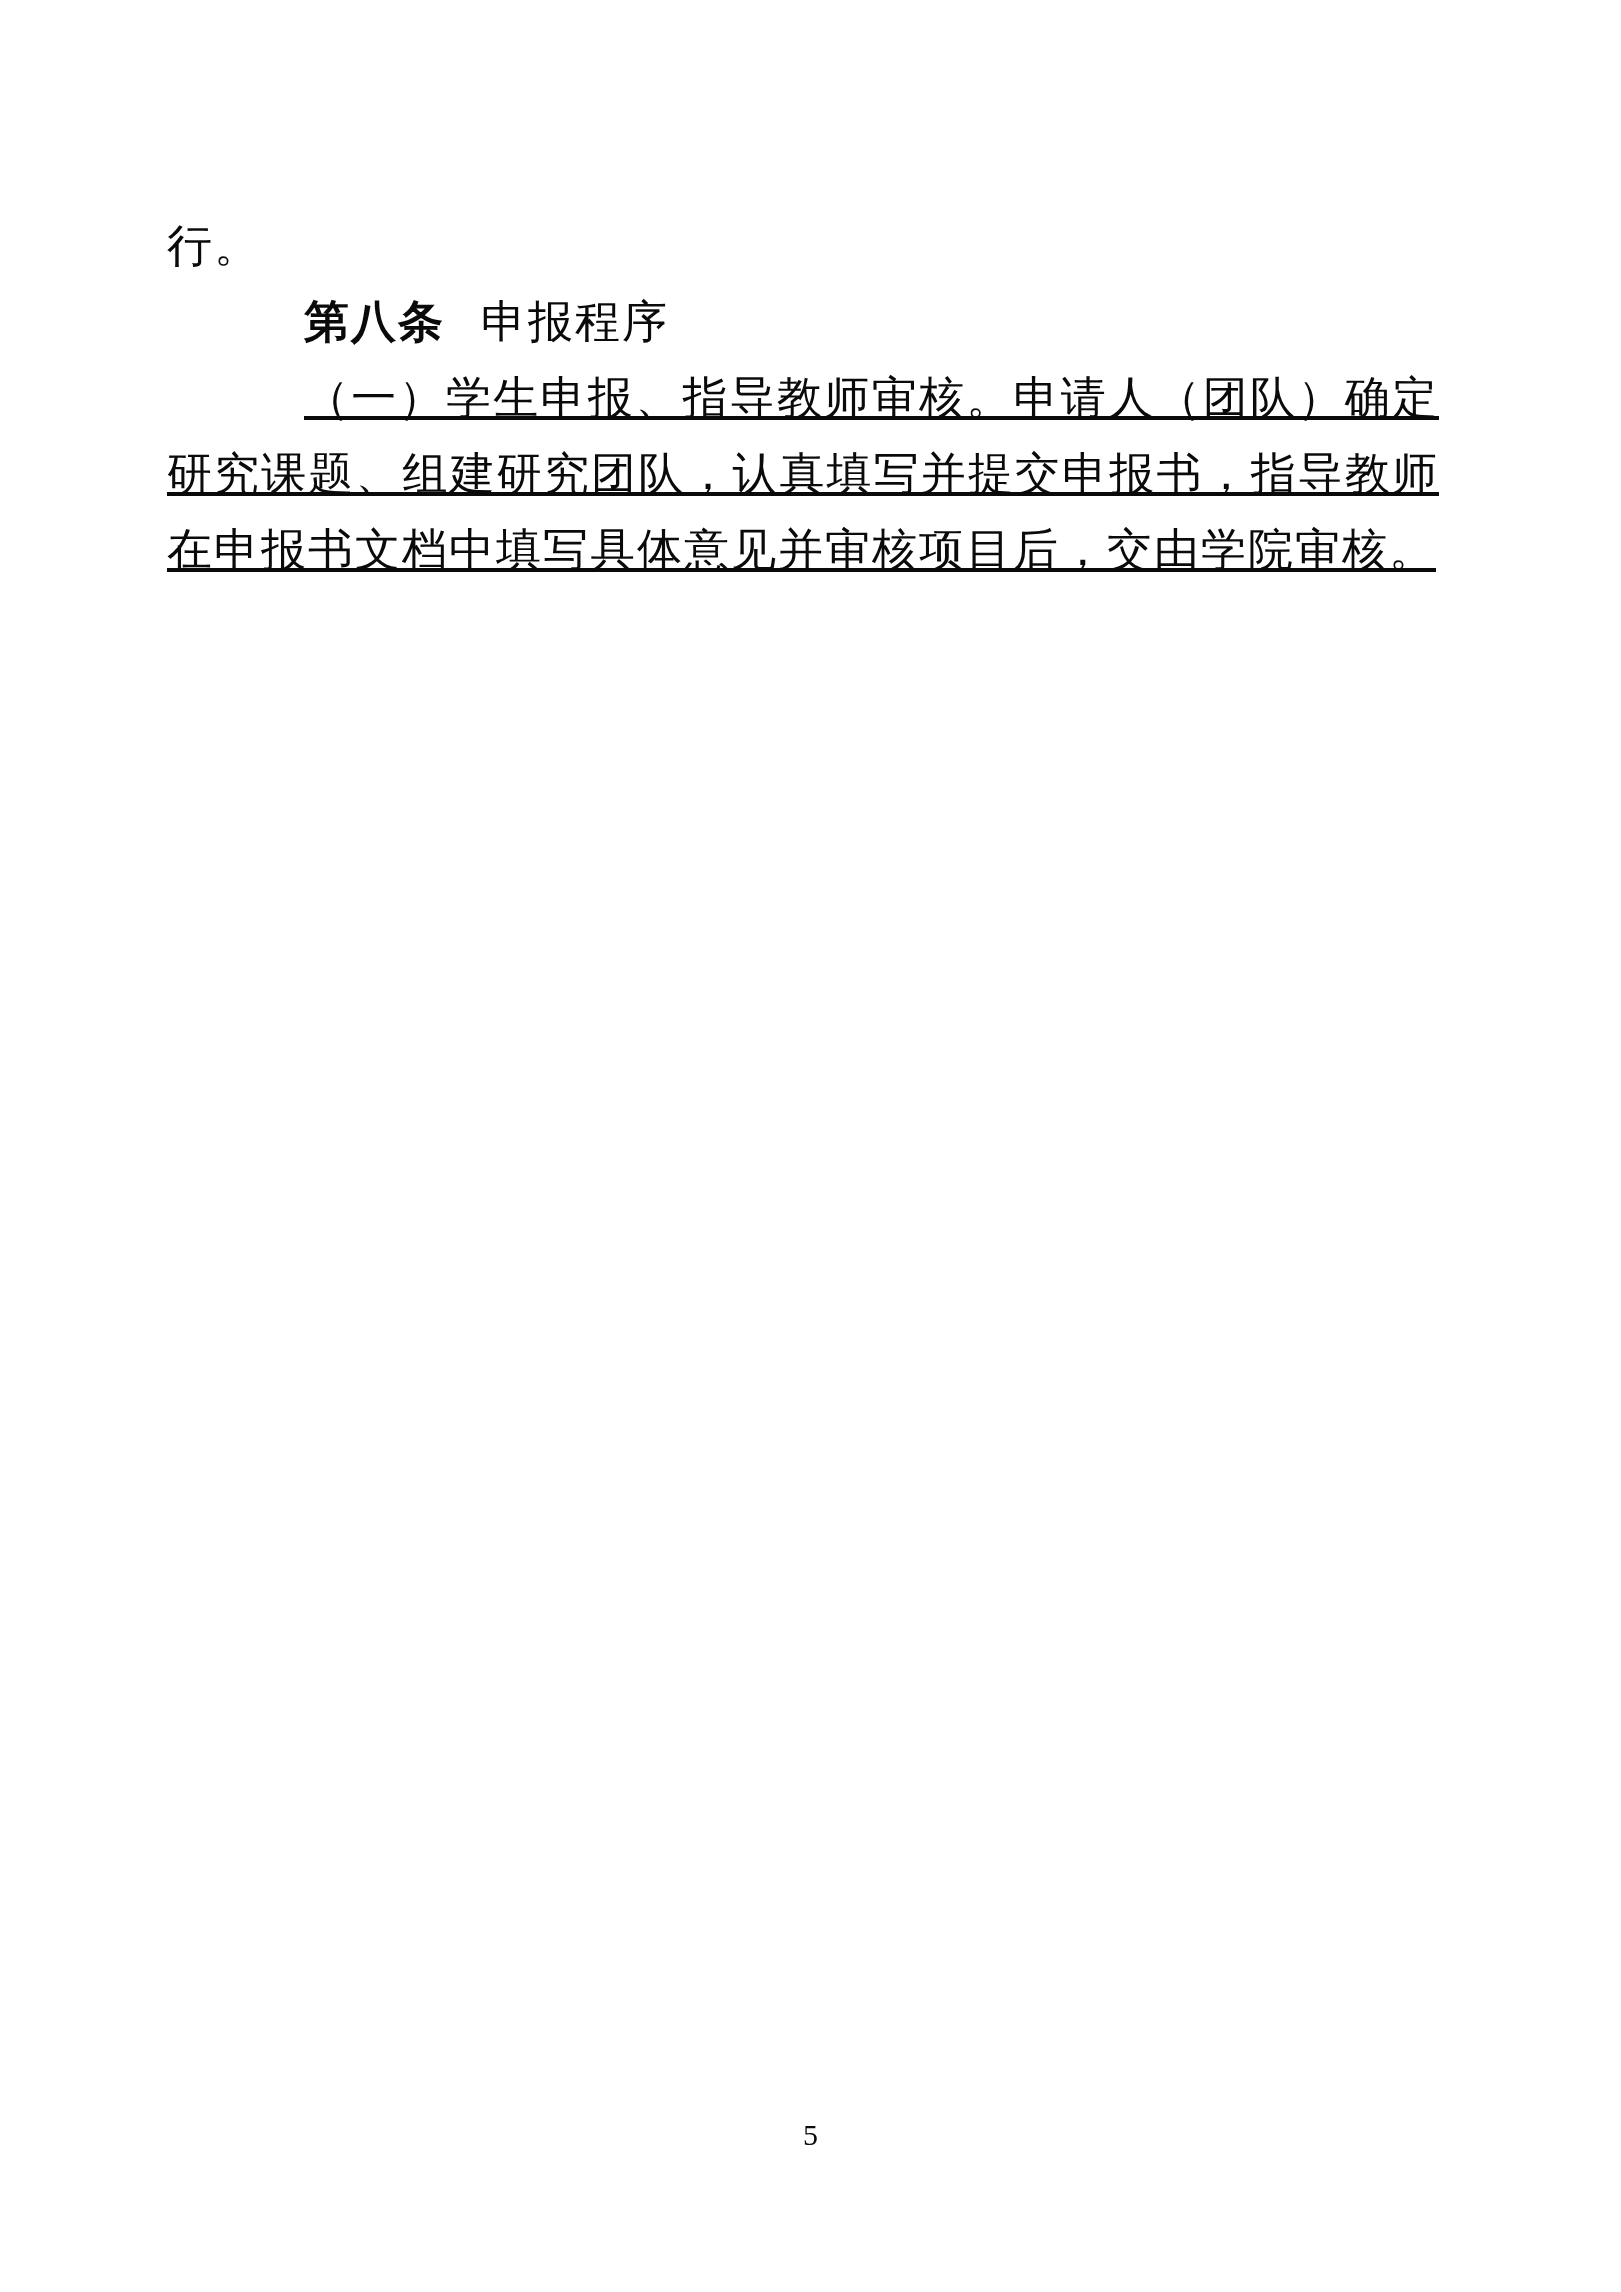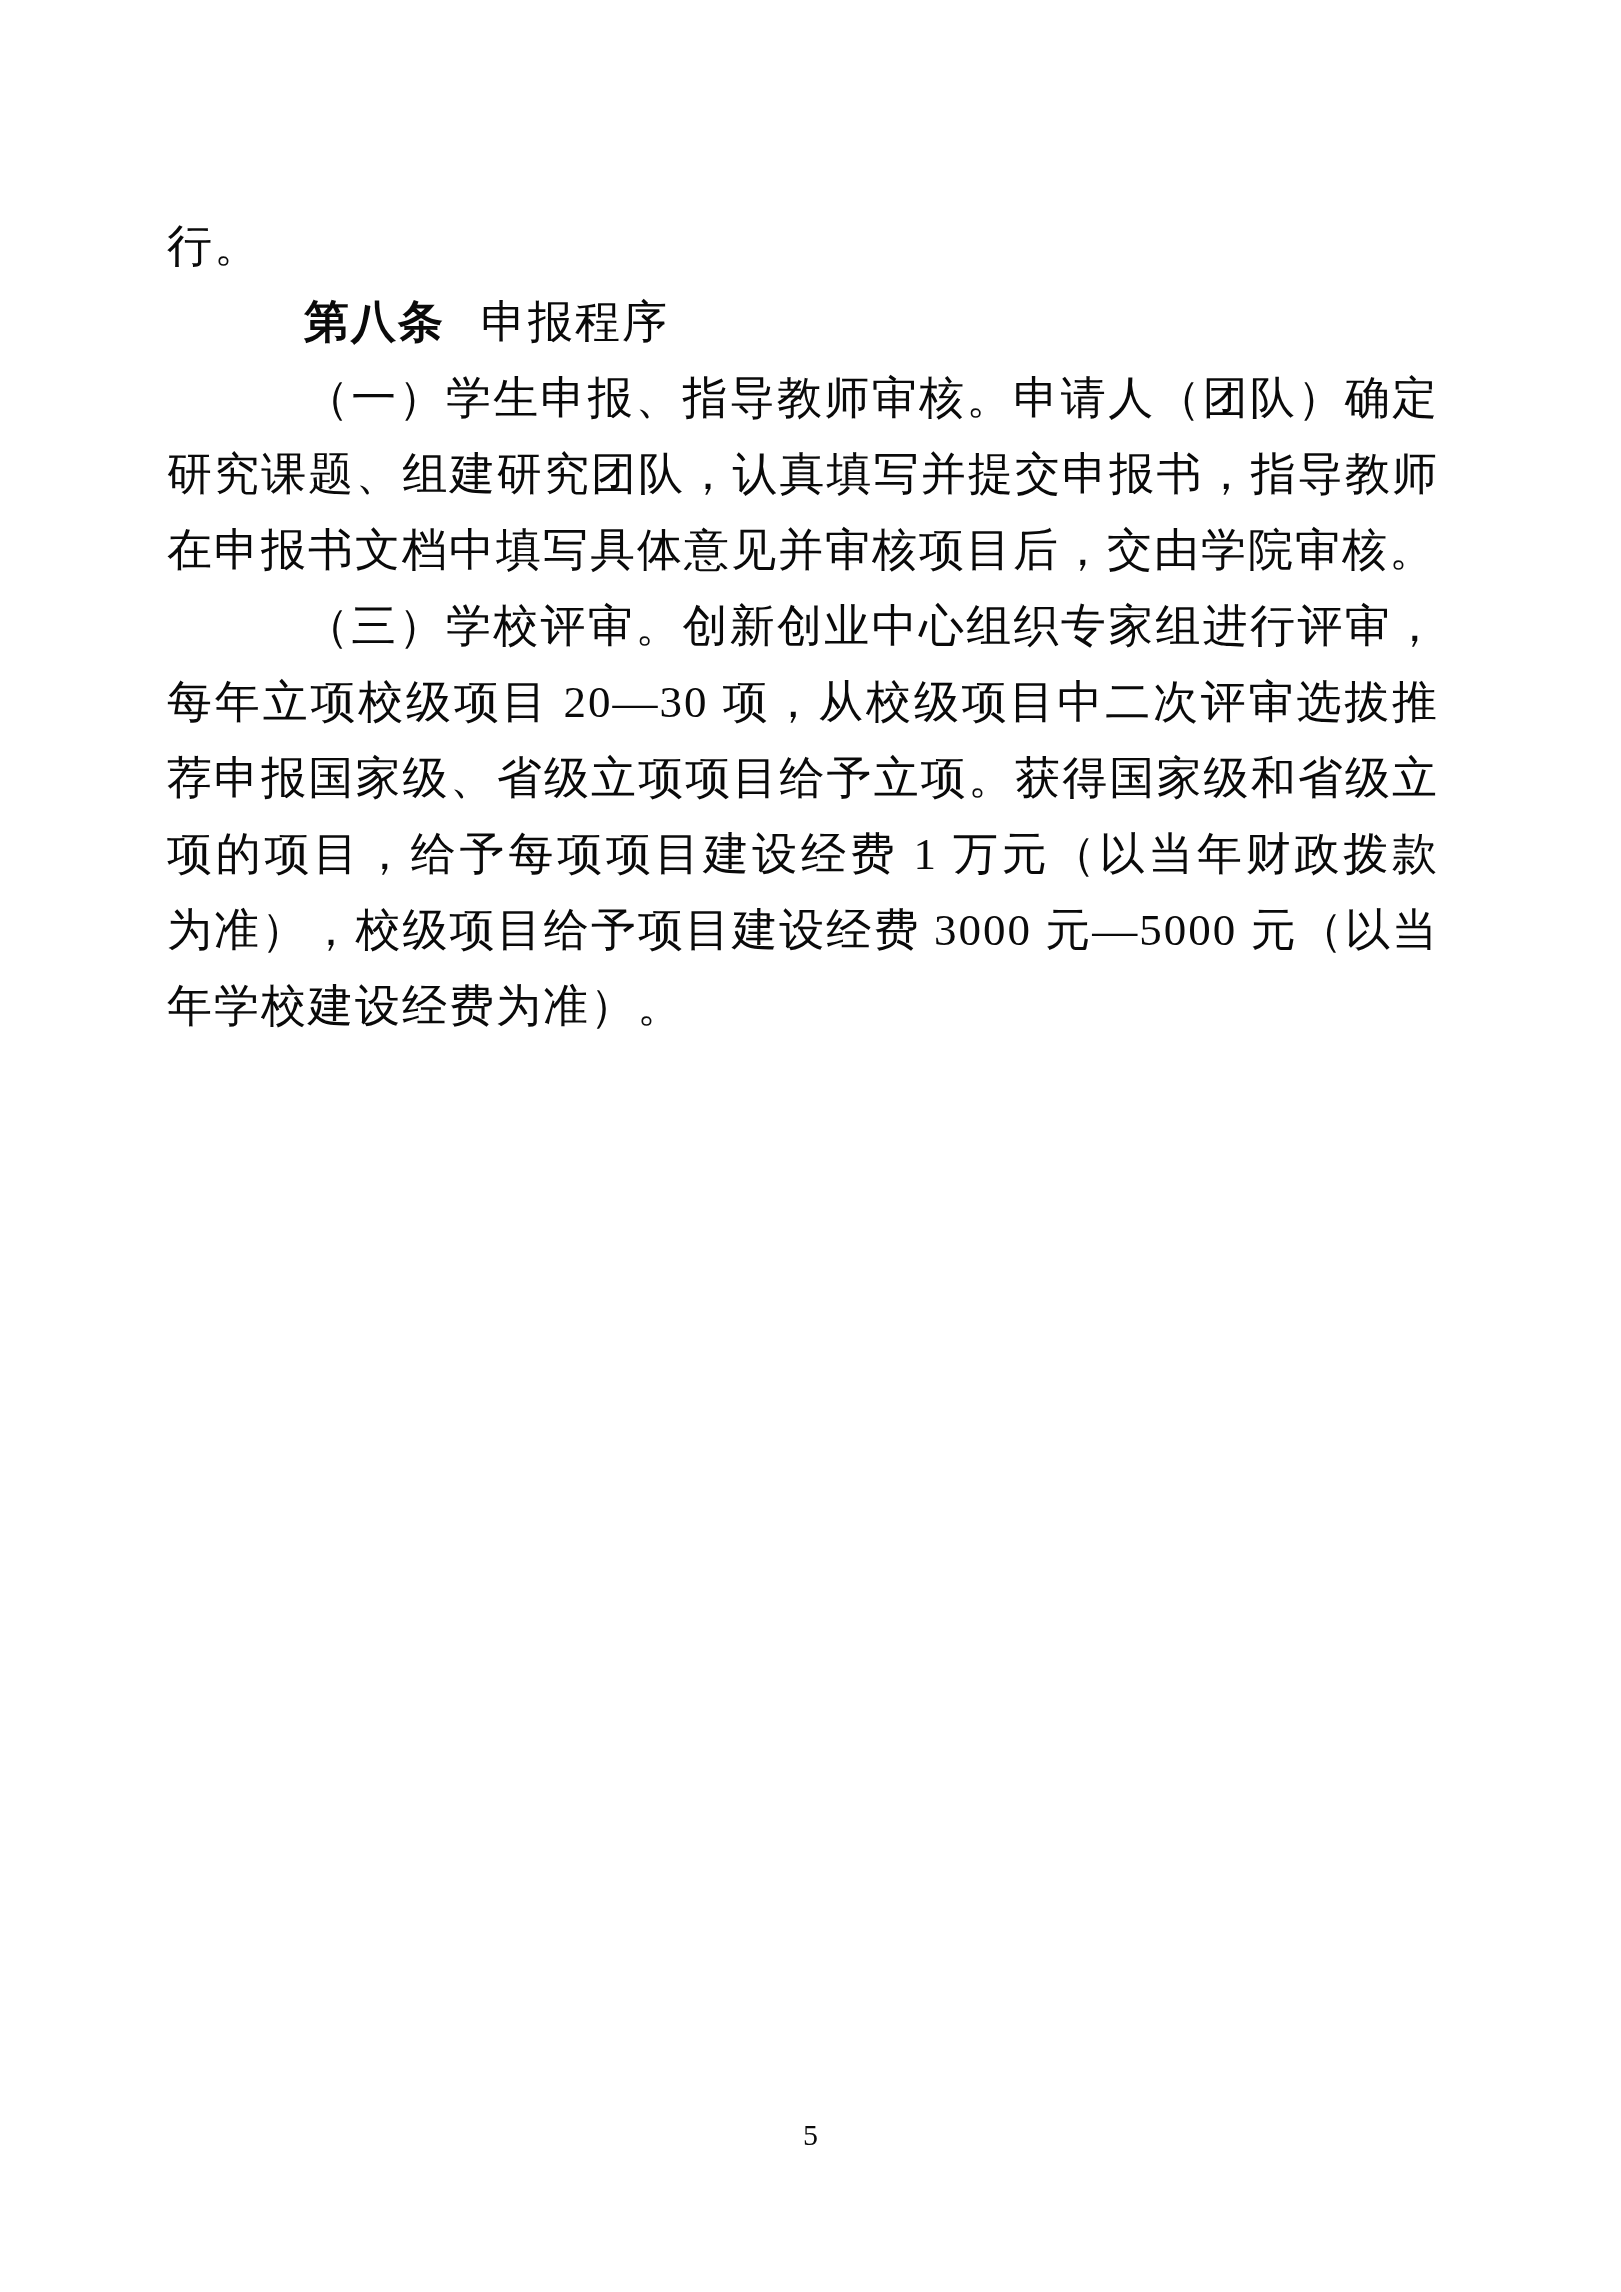--- a/index.html
+++ b/index.html
@@ -42,20 +42,21 @@
   .article-heading .article-label {
     font-weight: 700;
     margin-top: 13px;
   }
   .article-heading .article-title {
     margin-left: 36px;
     font-weight: 400;
   }
   p.para {
     text-indent: 137px;
+    text-decoration: underline;
   }
   .footer {
     position: absolute;
     left: 0;
     top: 2117px;
     width: 100%;
     text-align: center;
     font-size: 30px;
     line-height: 35px;
     letter-spacing: 0;
@@ -70,20 +71,19 @@
 
     <p class="cont-line">行。</p>
 
     <p class="article-heading">
       <span class="article-label">第八条</span><span class="article-title">申报程序</span>
     </p>
 
     <p class="para">（一）学生申报、指导教师审核。申请人（团队）确定研究课题、组建研究团队，认真填写并提交申报书，指导教师在申报书文档中填写具体意见并审核项目后，交由学院审核。</p>
 
 
-    <p class="para">（三）学校评审。创新创业中心组织专家组进行评审，每年立项校级项目 20—30 项，从校级项目中二次评审选拔推荐申报国家级、省级立项项目给予立项。获得国家级和省级立项的项目，给予每项项目建设经费 1 万元（以当年财政拨款为准），校级项目给予项目建设经费 3000 元—5000 元（以当年学校建设经费为准）。</p>
 
 
   </div>
 
   <div class="footer">5</div>
 </div>
 
 
 </body></html>

